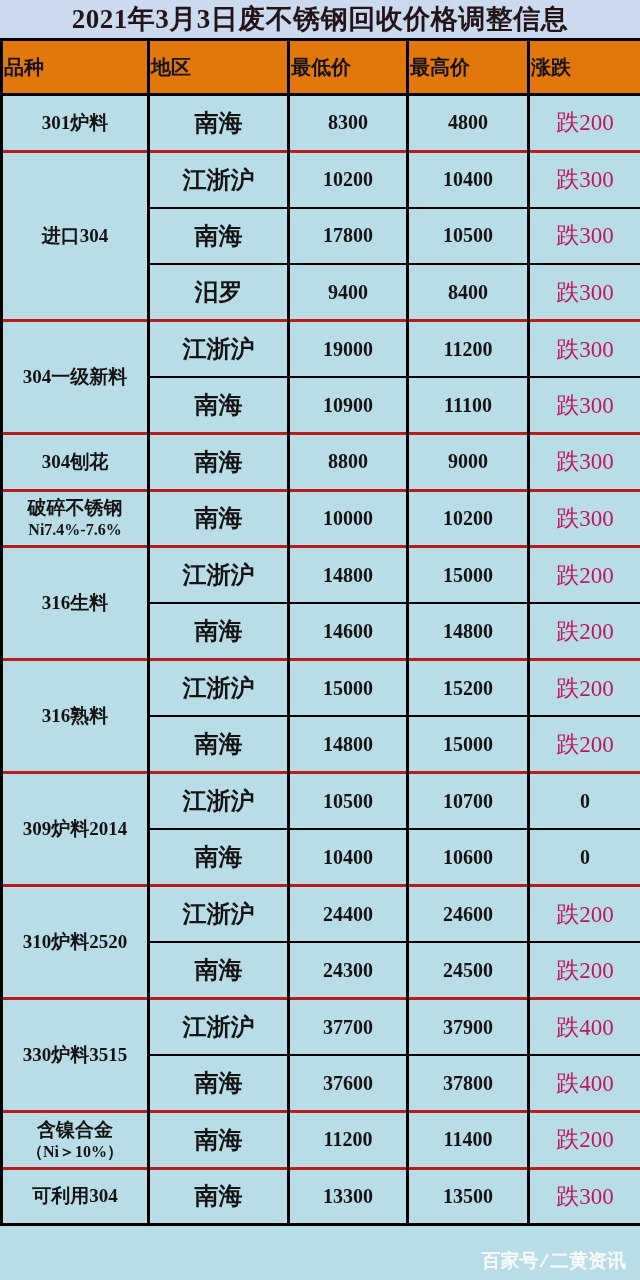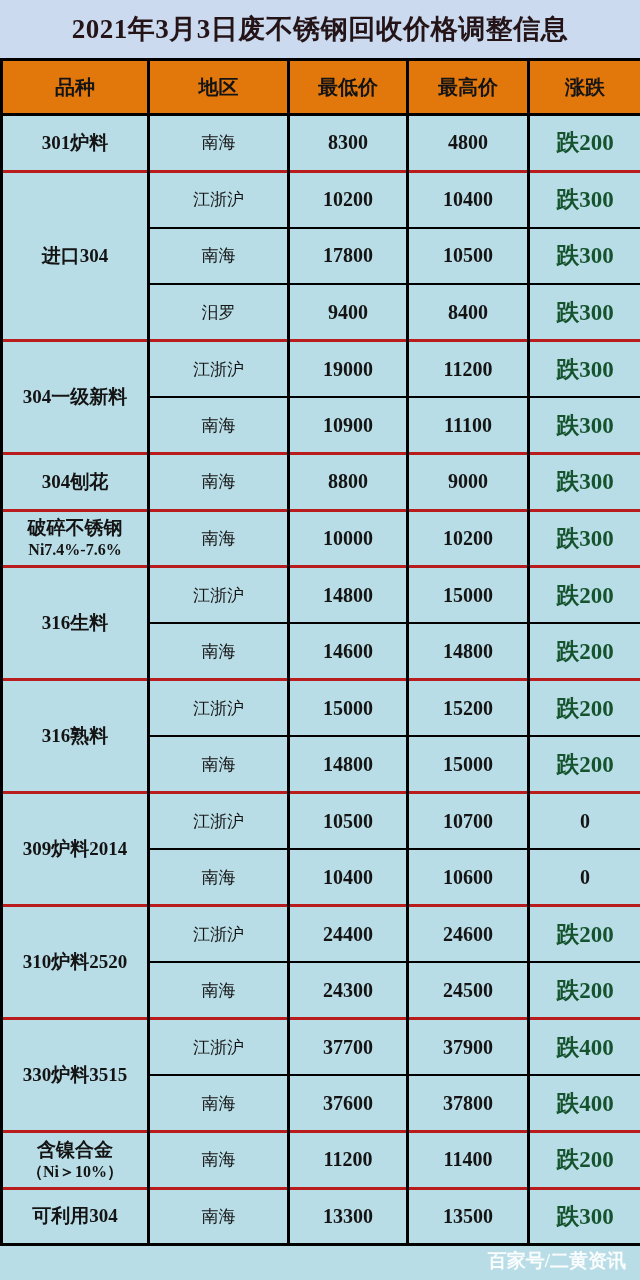--- a/index.html
+++ b/index.html
@@ -4,21 +4,21 @@
 <style>
   html,body{margin:0;padding:0;}
   .page{
     width:640px;height:1280px;
     background:#b9dde6;
     position:relative;
     overflow:hidden;
     font-family:"Liberation Serif","DejaVu Serif",serif;
   }
   .title-band{
-    height:58px;
+    height:38px;
     background:#cbdaee;
     display:flex;align-items:center;justify-content:center;
   }
   .title-band h1{
     margin:0;
     font-size:27px;
     font-weight:700;
     color:#241418;
     letter-spacing:0.5px;
   }
@@ -28,47 +28,47 @@
     table-layout:fixed;
     border:3px solid #000;
   }
   .price-table th{
     background:#e2770c;
     border:3px solid #000;
     height:50px;
     font-size:20px;
     font-weight:700;
     color:#141414;
-    text-align:center;
+    text-align:left;
     vertical-align:middle;
   }
   .price-table td{
     border-left:3px solid #000;
     border-right:3px solid #000;
     border-top:2px solid #000;
     border-bottom:2px solid #000;
     background:#b9dde6;
     text-align:center;
     vertical-align:middle;
     padding:0 2px;
     color:#141414;
   }
   .price-table tbody tr{height:56.5px;}
   tr.group-start td{border-top:3px solid #b91c1c;}
   td.prod{font-size:19px;font-weight:700;line-height:1.25;}
   td.prod .line2{font-size:16px;display:block;}
   td.prod .line2:empty{display:none;}
-  td.region{font-size:17px;font-weight:400;}
+  td.region{font-size:24px;font-weight:700;}
   td.num{font-size:20px;font-weight:600;font-family:"Liberation Serif","DejaVu Serif",serif;margin-left:32px;}
-  td.change.down{color:#14532d;font-size:23px;font-weight:700;}
+  td.change.down{color:#be185d;font-size:23px;font-weight:400;}
   td.change.flat{color:#141414;font-size:20px;font-weight:600;}
   .watermark{
     position:absolute;
     right:14px;bottom:6px;
-    font-family:Liberation Serif, serif;
+    font-family:Liberation Mono, monospace;
     font-size:19px;font-weight:700;
     color:#ffffff;opacity:0.93;
   }
 </style>
 </head>
 <body>
 
 <div class="page">
 
   <div class="title-band">

